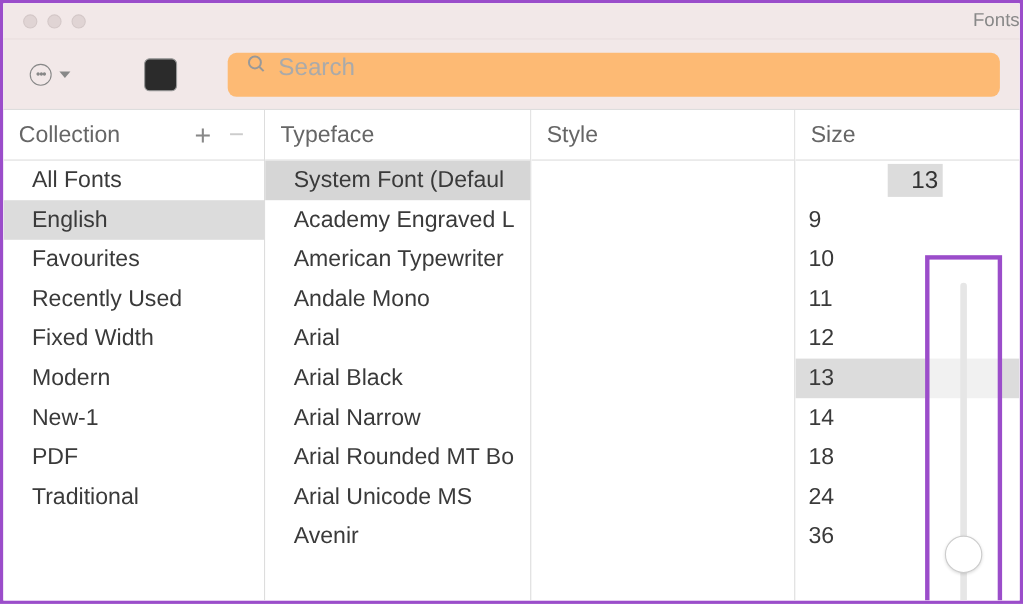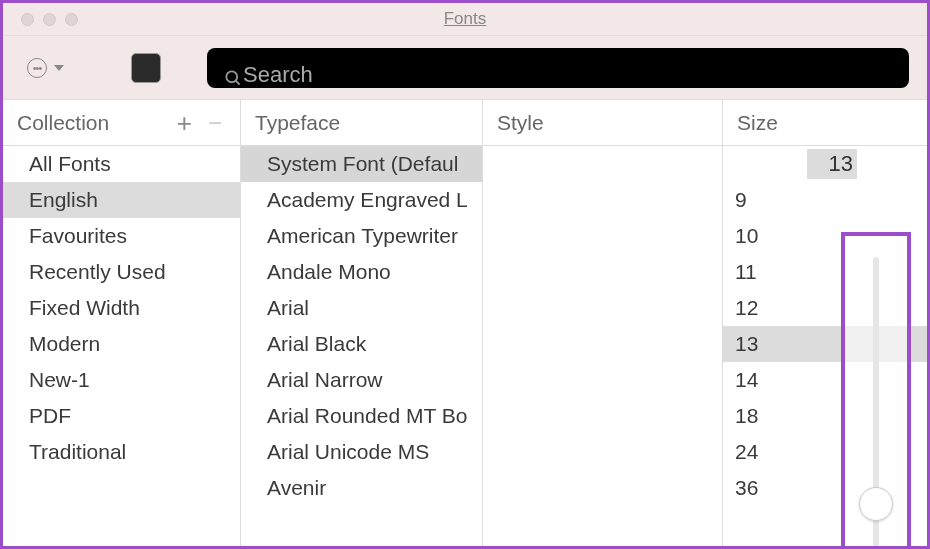--- a/index.html
+++ b/index.html
@@ -36,25 +36,24 @@
       width: 13px;
       height: 13px;
       border-radius: 50%;
       background: #e0d4d4;
       border: 1px solid #d4c8c8;
     }
     .title {
       position: absolute;
       left: 0;
       right: 0;
-      text-align: center;
+      text-align: right;
       font-size: 17px;
       color: #888;
       pointer-events: none;
-      text-decoration: underline;
     }
     .toolbar {
       height: 64px;
       background: #f2e8e8;
       display: flex;
       align-items: center;
       padding: 0 18px;
       gap: 16px;
       border-bottom: 1px solid #ddd;
     }
@@ -90,25 +89,26 @@
       height: 30px;
       background: #2b2b2b;
       border-radius: 5px;
       margin-left: 45px;
       border: 1px solid #999;
     }
     .search-wrap {
       flex: 1;
       margin-left: 30px;
       height: 40px;
-      background: #000000;
+      background: #fdba74;
       border-radius: 8px;
       display: flex;
-      align-items: flex-end;
+      align-items: flex-start;
       padding: 0 16px;
+      gap: 10px;
     }
     .search-icon {
       width: 20px;
       height: 20px;
       color: #999;
       flex-shrink: 0;
     }
     .search-input {
       border: none;
       background: transparent;

